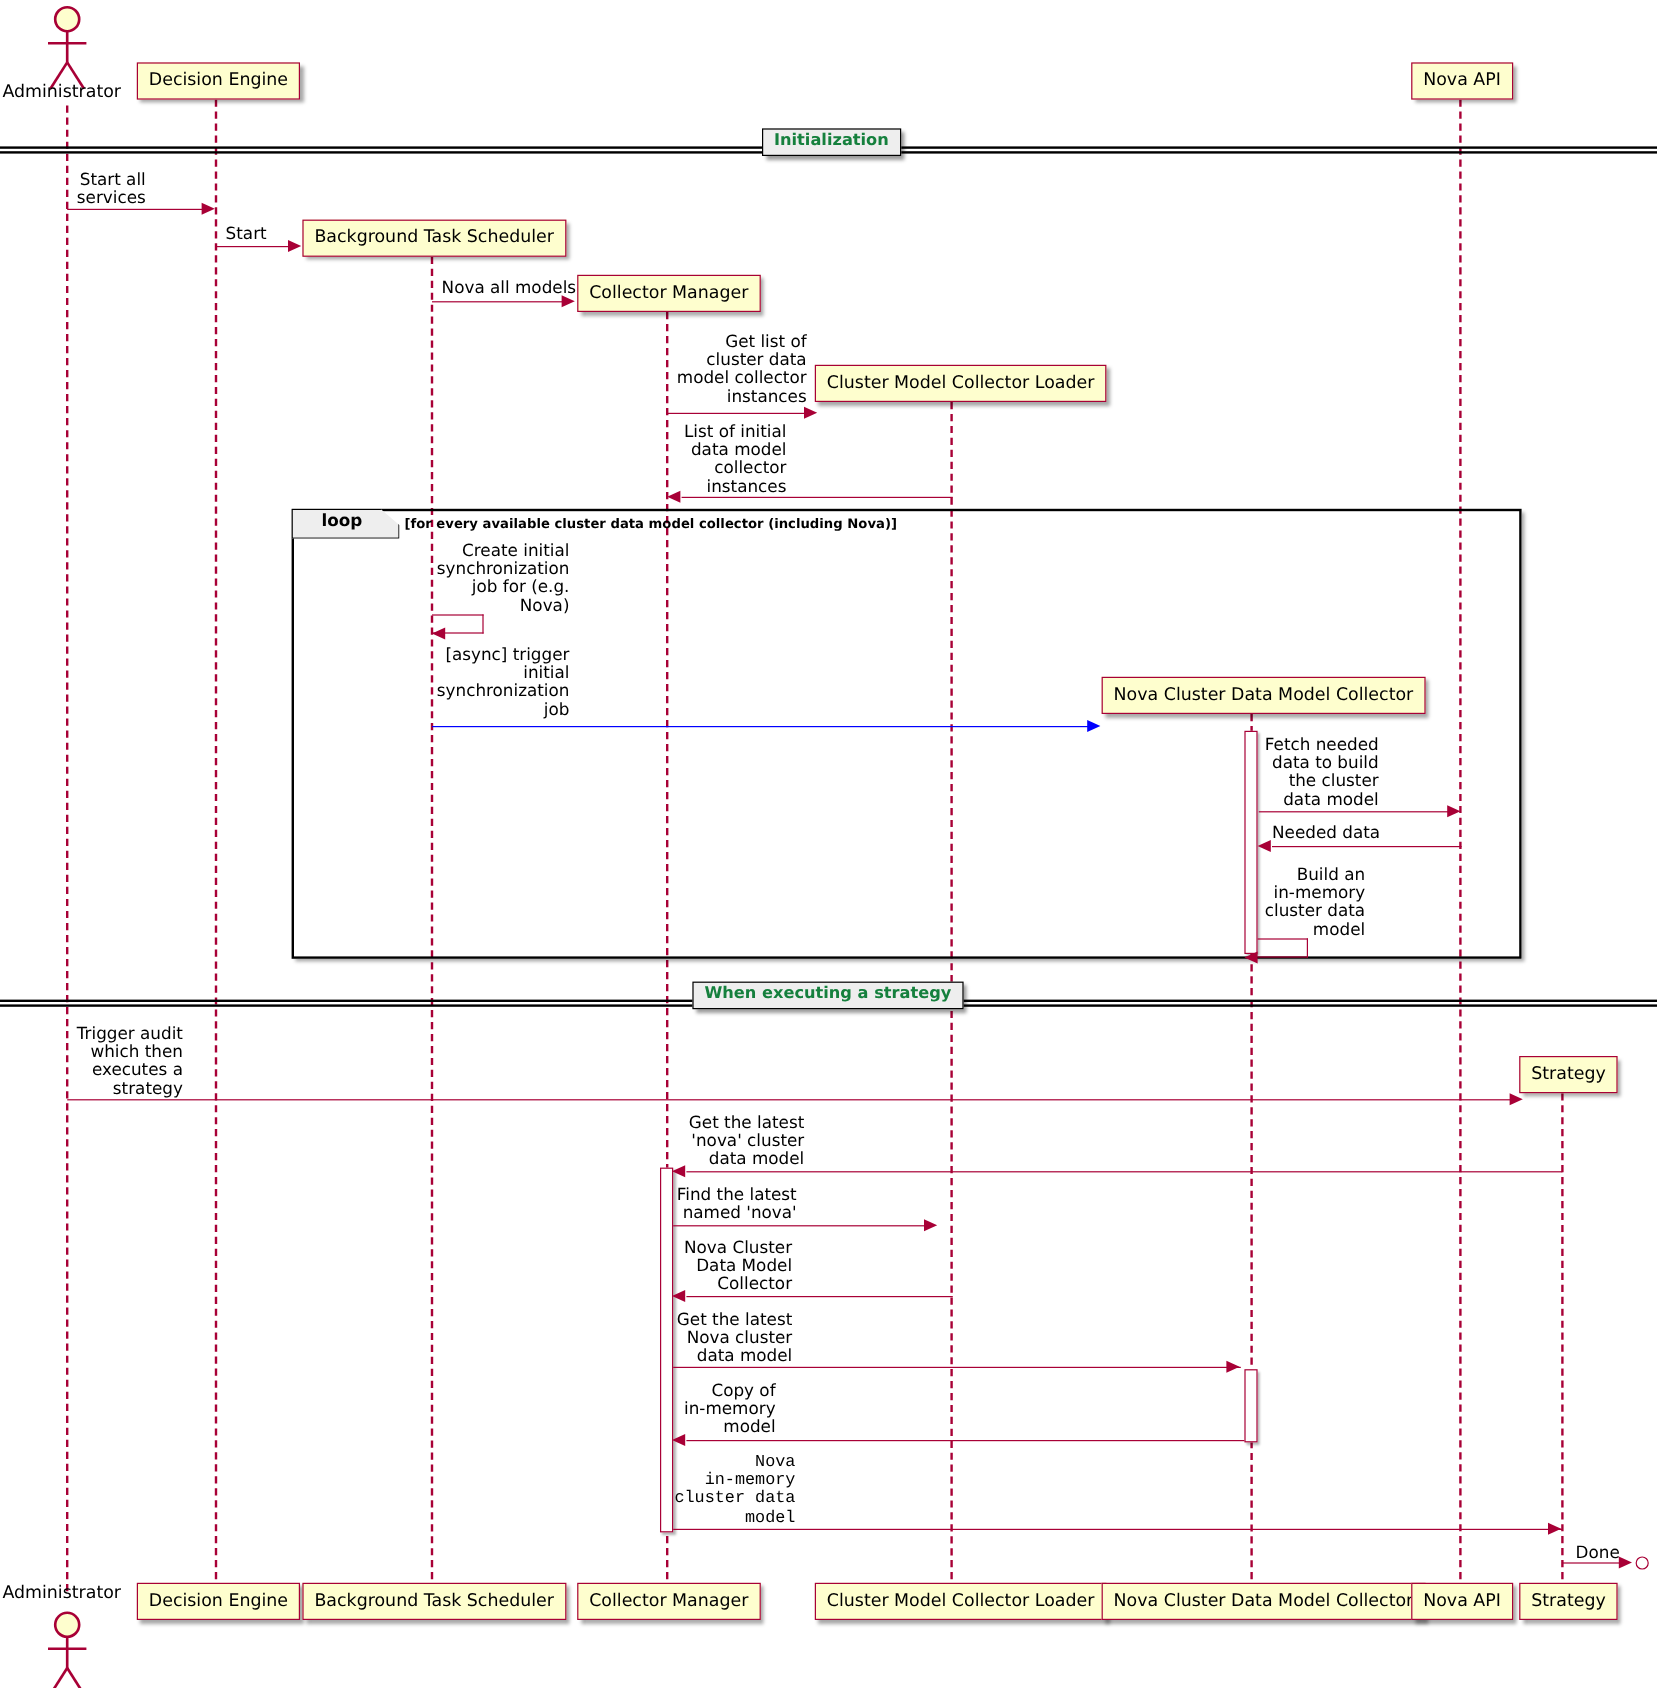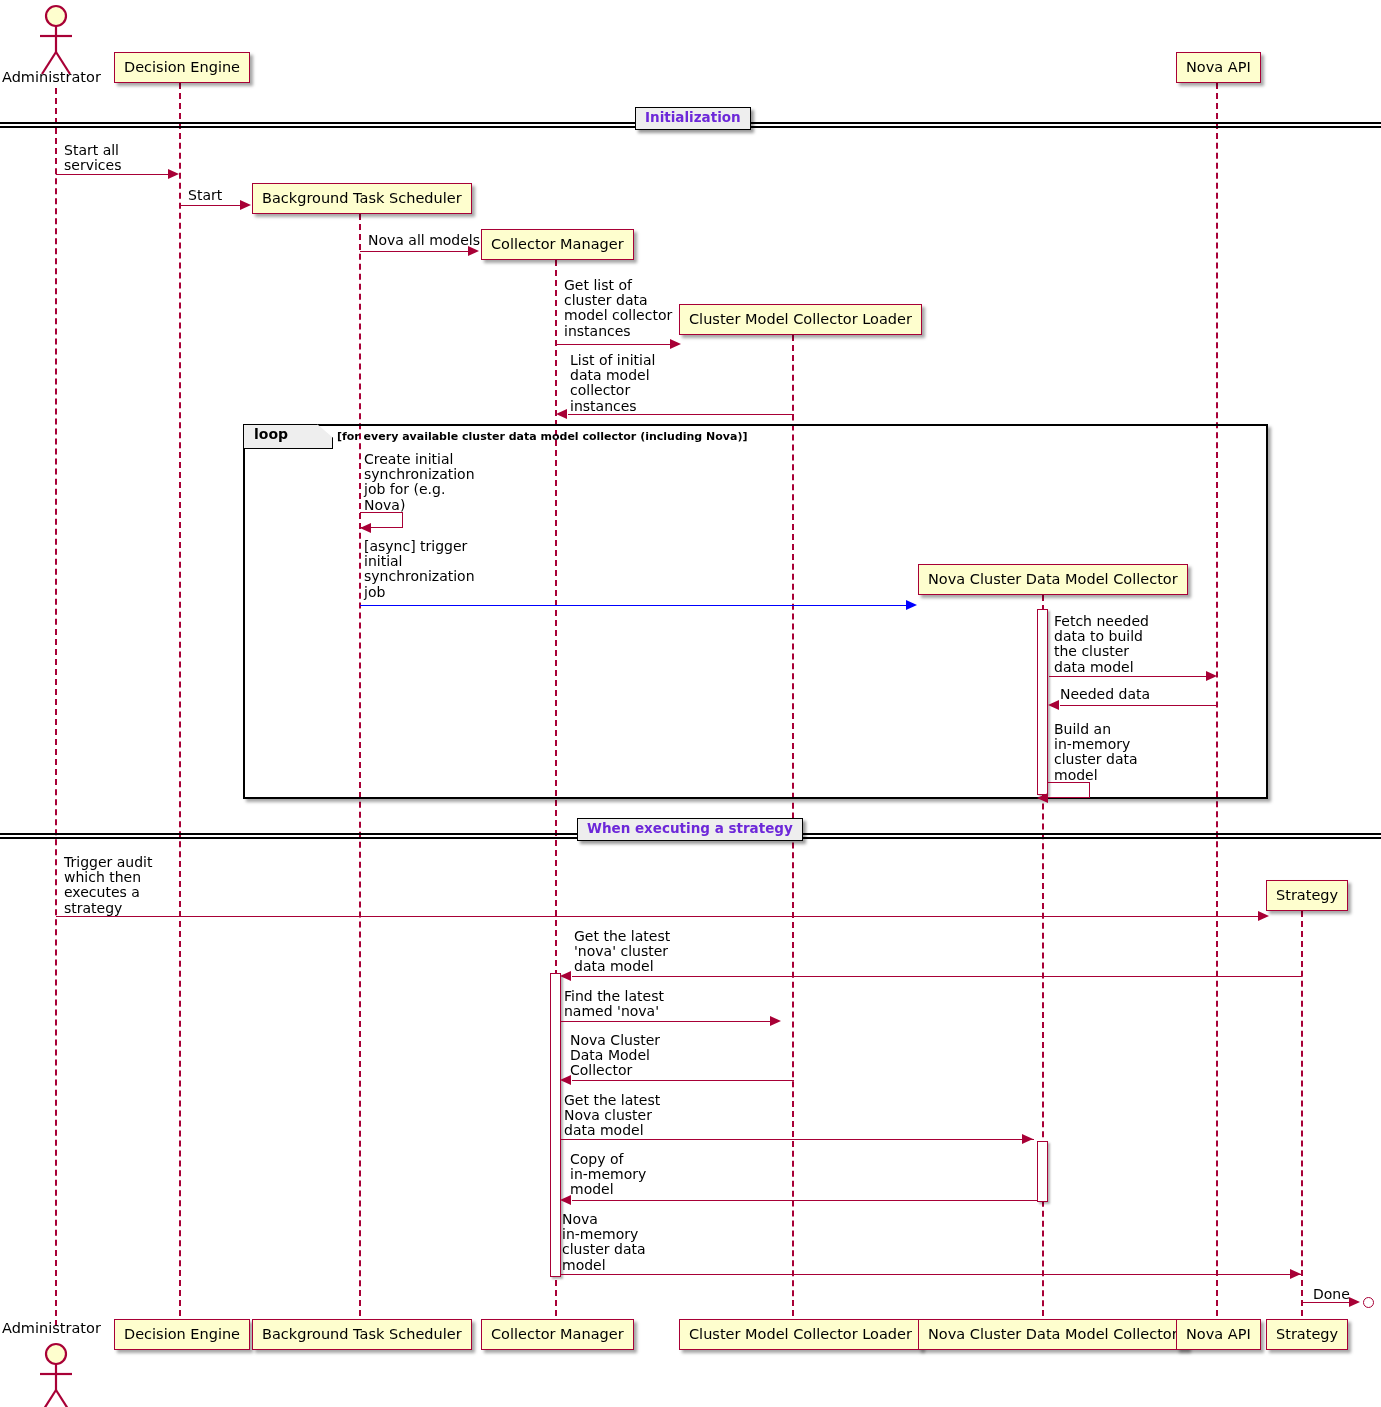--- a/index.html
+++ b/index.html
@@ -9,20 +9,21 @@
   }
   body {
     font-family: "DejaVu Sans", sans-serif;
   }
   #canvas {
     position: relative;
     width: 1381px;
     height: 1407px;
     background: #ffffff;
     overflow: hidden;
+    text-align: right;
   }
 
   
   .lifeline {
     position: absolute;
     width: 0;
     border-left: 2px dashed #A80036;
   }
 
   
@@ -63,21 +64,21 @@
     border-top: 2px solid #000;
     border-bottom: 2px solid #000;
     box-sizing: border-box;
   }
   .divider-label {
     position: absolute;
     background: #EEEEEE;
     border: 1.5px solid #000;
     font-size: 13.5px;
     font-weight: bold;
-    color: #6d28d9;
+    color: #15803d;
     padding: 3px 9px 4px 9px;
     white-space: nowrap;
     box-shadow: 3px 3px 3px rgba(0,0,0,0.4);
     line-height: 1;
   }
 
   
   .frame {
     position: absolute;
     box-sizing: border-box;
@@ -316,21 +317,21 @@
   <div class="arrowhead right" style="left:1022px; top:1134px;"></div>
 
   <div class="activation" style="left:1037px; top:1141px; width:11px; height:61px;"></div>
 
   <div class="msgtext" style="left:570px; top:1152px;">Copy of
 in-memory
 model</div>
   <div class="msgline" style="left:572px; top:1200px; width:465px;"></div>
   <div class="arrowhead left" style="left:560px; top:1195px;"></div>
 
-  <div class="msgtext" style="left:562px; top:1212px;">Nova
+  <div class="msgtext" style="left:562px; top:1212px;font-family:Liberation Mono, monospace;">Nova
 in-memory
 cluster data
 model</div>
   <div class="msgline" style="left:561px; top:1274px; width:741px;"></div>
   <div class="arrowhead right" style="left:1290px; top:1269px;"></div>
 
   <div class="msgtext" style="left:1313px; top:1287px;">Done</div>
   <div class="msgline" style="left:1302px; top:1302px; width:50px;"></div>
   <div class="arrowhead right" style="left:1349px; top:1297px;"></div>
   <div class="endcircle" style="left:1363px; top:1297px;"></div>

